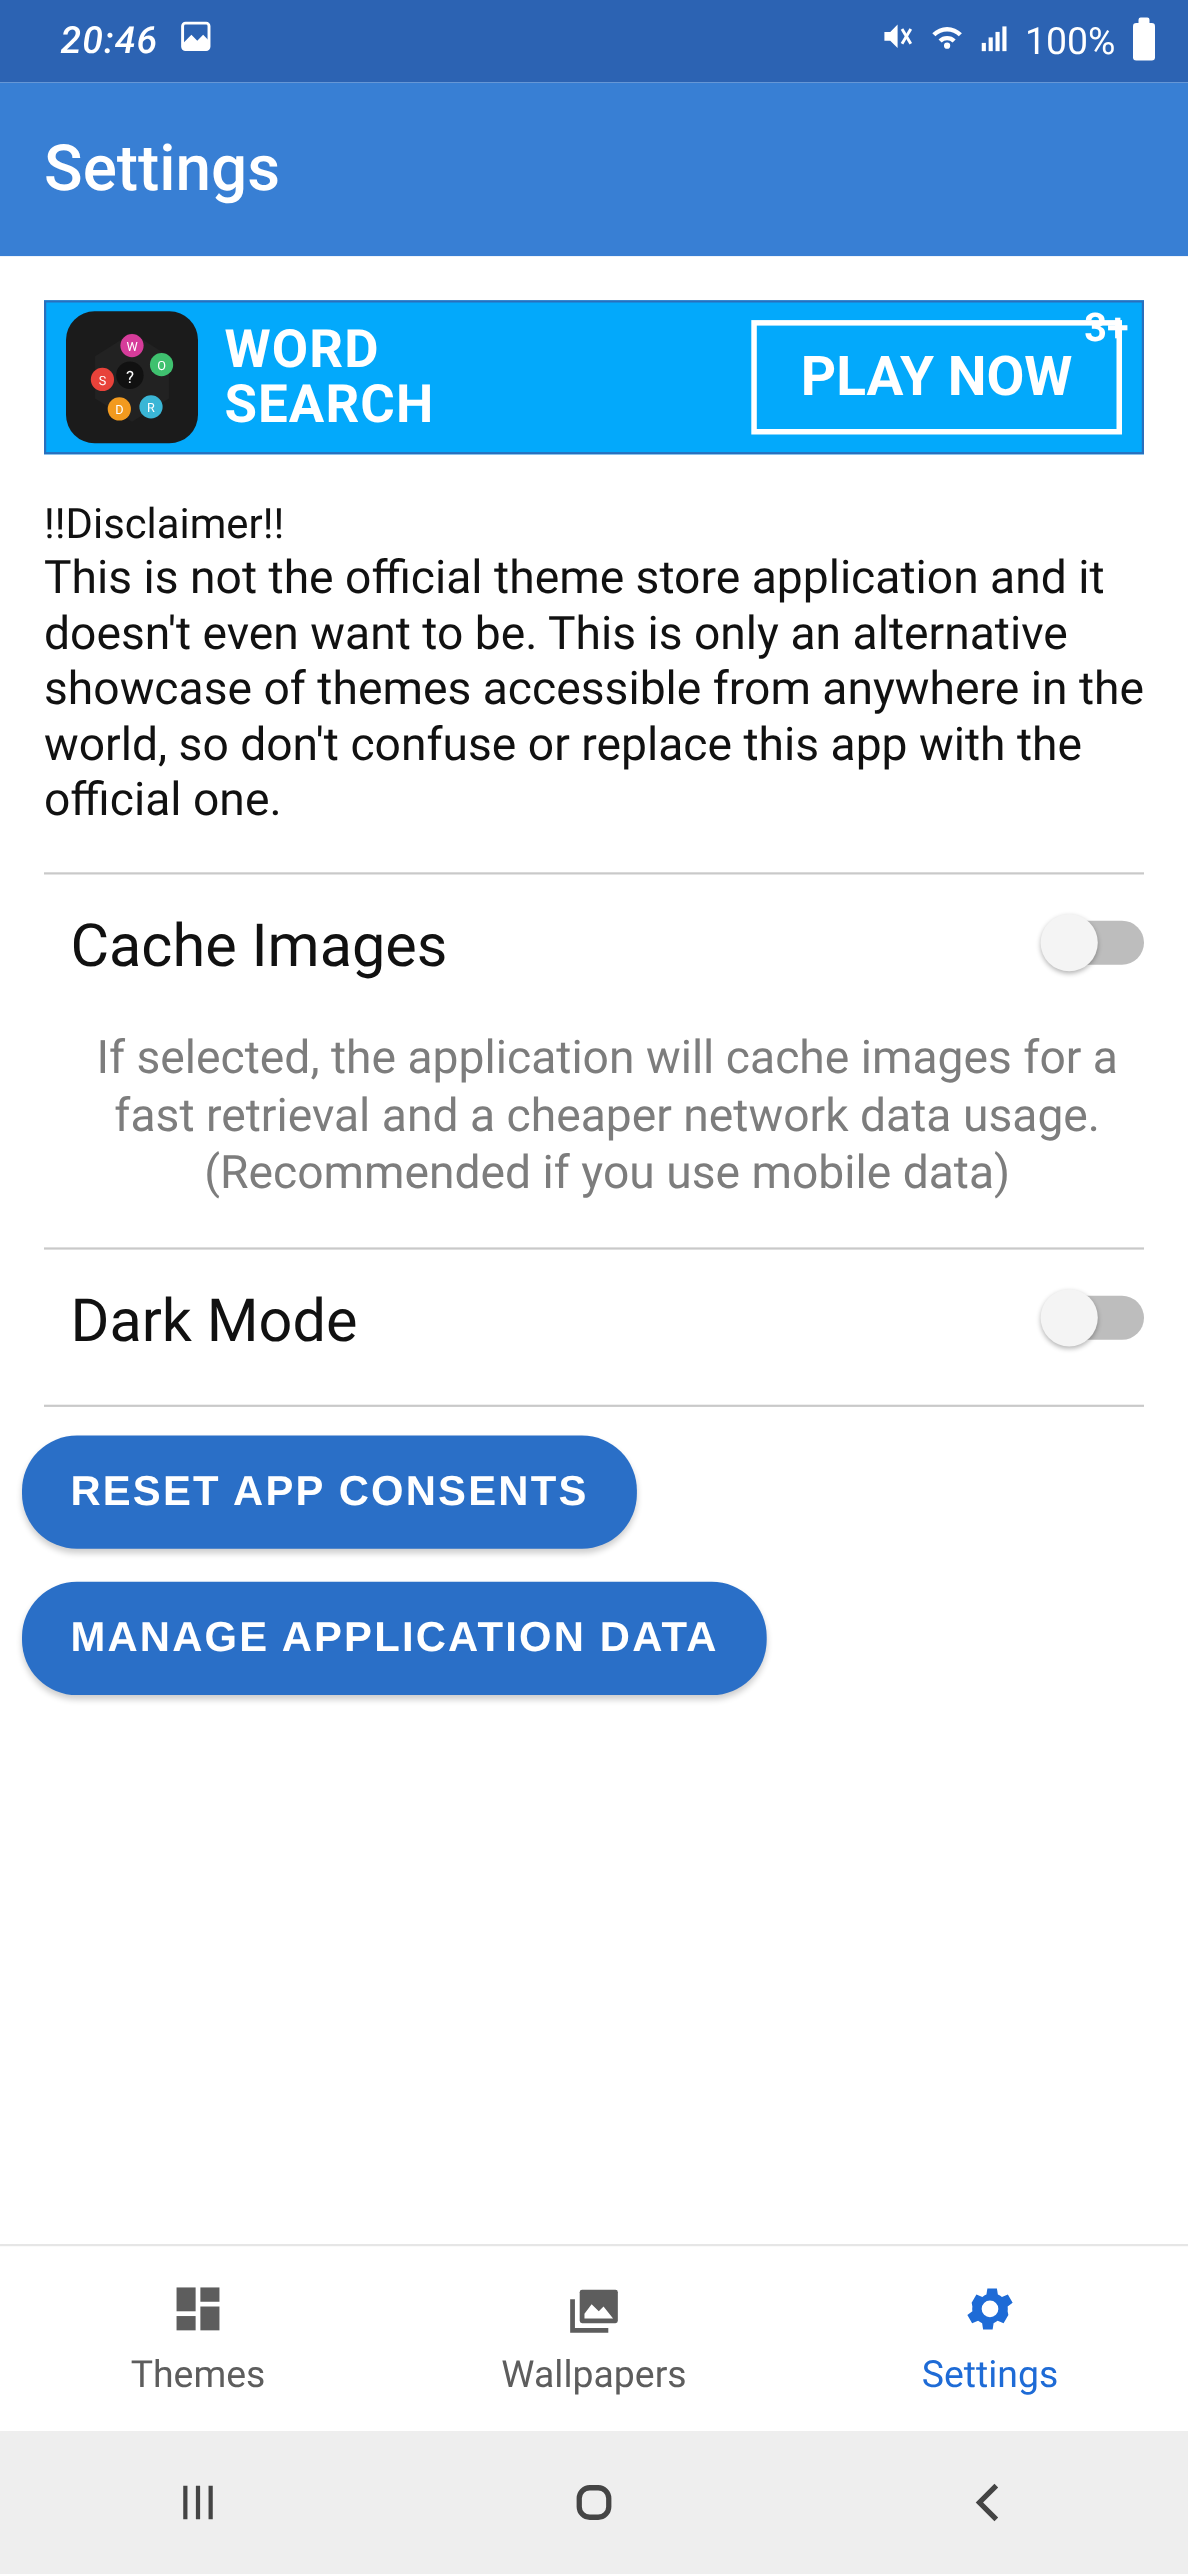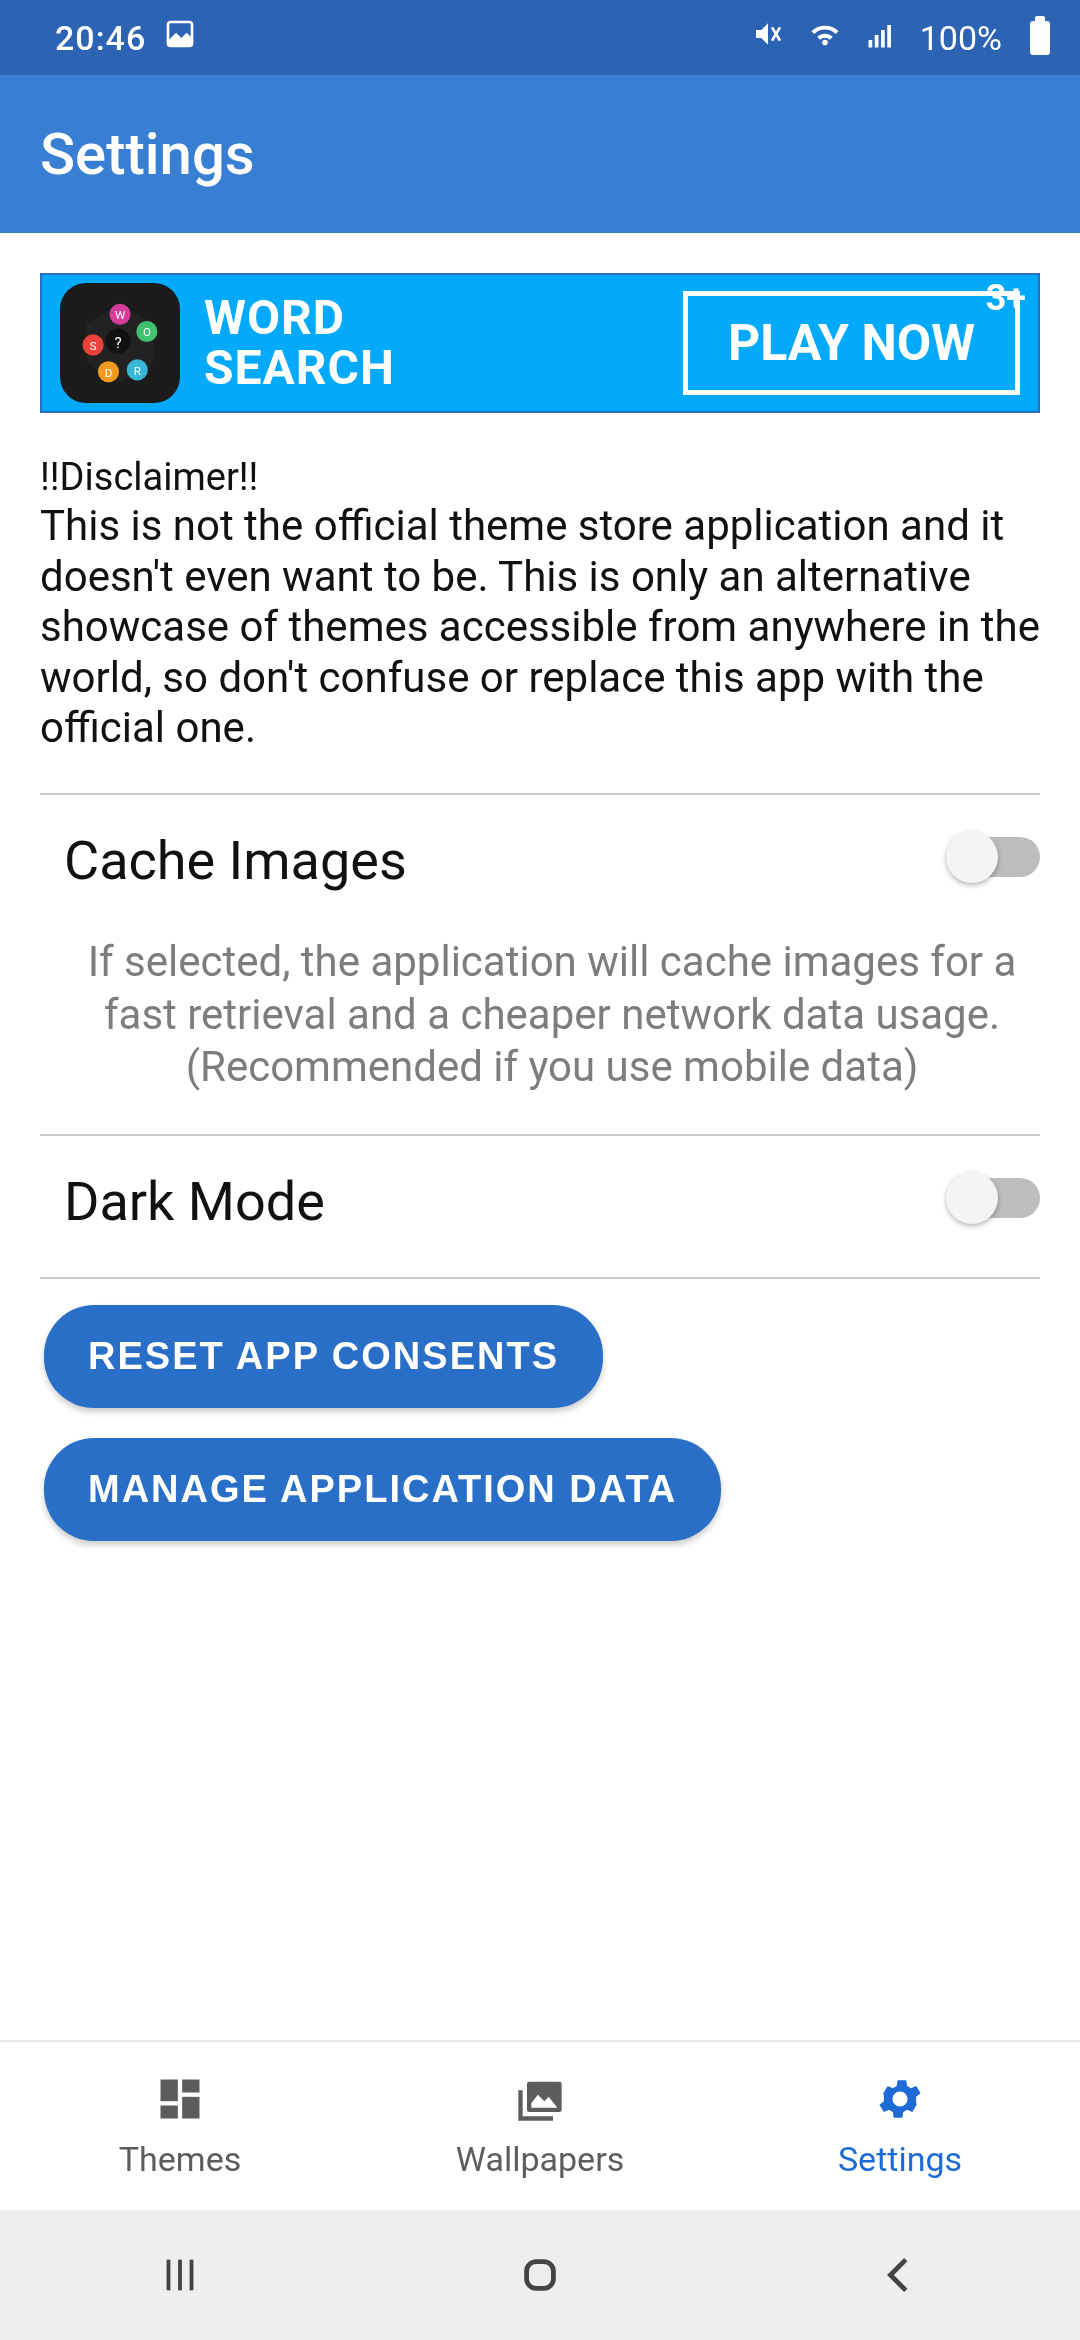--- a/index.html
+++ b/index.html
@@ -1,22 +1,22 @@
 <!DOCTYPE html>
 <html><head>
 <meta charset="utf-8">
 <style>
   * { box-sizing: border-box; margin: 0; padding: 0; }
   html, body { width: 1080px; height: 2340px; font-family: Roboto, Arial, sans-serif; background: #eeeeee; overflow: hidden; }
   .screen { width: 1080px; height: 2340px; display: flex; flex-direction: column; background: #ffffff; }
 
   
   .status-bar { height: 75px; background: #2c63b3; color: #ffffff; display: flex; align-items: center; justify-content: space-between; padding: 0 30px 0 55px; font-size: 34px; }
-  .status-left { display: flex; gap: 18px; }
-  .status-right { display: flex; align-items: center; gap: 24px; }
+  .status-left { display: flex; gap: 18px; font-style: italic; }
+  .status-right { display: flex; align-items: center; gap: 12px; }
   .status-time { font-weight: 500; letter-spacing: 1px; }
   .battery-text { font-weight: 400; }
   .battery-icon { width: 20px; height: 34px; background: #ffffff; border-radius: 3px; position: relative; margin-left: 4px; }
   .battery-icon::after { content:""; position:absolute; top:-5px; left:5px; width:10px; height:5px; background:#fff; border-radius:2px 2px 0 0; }
 
   
   .app-bar { height: 158px; background: #387fd4; display: flex; align-items: center; padding: 0 40px; }
   .app-title { color: #ffffff; font-size: 58px; font-weight: 500; }
 
   
@@ -37,21 +37,21 @@
   .divider { height: 2px; background: #c9c9c9; margin: 0 40px; }
 
   
   .setting { padding: 34px 40px 40px 64px; position: relative; }
   .setting-title { font-size: 54px; color: #111; font-weight: 400; }
   .setting-desc { margin-top: 44px; font-size: 42px; color: #7d7d7d; line-height: 1.25; text-align: center; }
   .switch { position: absolute; right: 40px; top: 42px; width: 90px; height: 40px; background: #bdbdbd; border-radius: 20px; }
   .switch .knob { position: absolute; left: -4px; top: -6px; width: 52px; height: 52px; background: #f4f4f4; border-radius: 50%; box-shadow: 0 2px 5px rgba(0,0,0,0.3); }
 
   
-  .buttons { padding: 26px 44px; display: flex; flex-direction: column; gap: 30px; align-items: flex-start; }
+  .buttons { padding: 26px 20px; display: flex; flex-direction: column; gap: 30px; align-items: flex-start; }
   .pill-btn { background: #2a6fc7; color: #ffffff; font-size: 38px; font-weight: 600; letter-spacing: 2px; padding: 30px 44px; border: none; border-radius: 50px; box-shadow: 0 4px 6px rgba(0,0,0,0.2); }
 
   
   .bottom-nav { height: 170px; background: #fff; border-top: 2px solid #e6e6e6; display: flex; }
   .nav-item { flex: 1; display:flex; flex-direction:column; align-items:center; justify-content:center; gap: 14px; color: #5d5d5d; font-size: 34px; }
   .nav-item.active { color: #1e6bd6; }
   .nav-icon { width: 52px; height: 52px; }
 
   
   .sys-nav { height: 130px; background: #eeeeee; display: flex; align-items: center; justify-content: space-around; }

